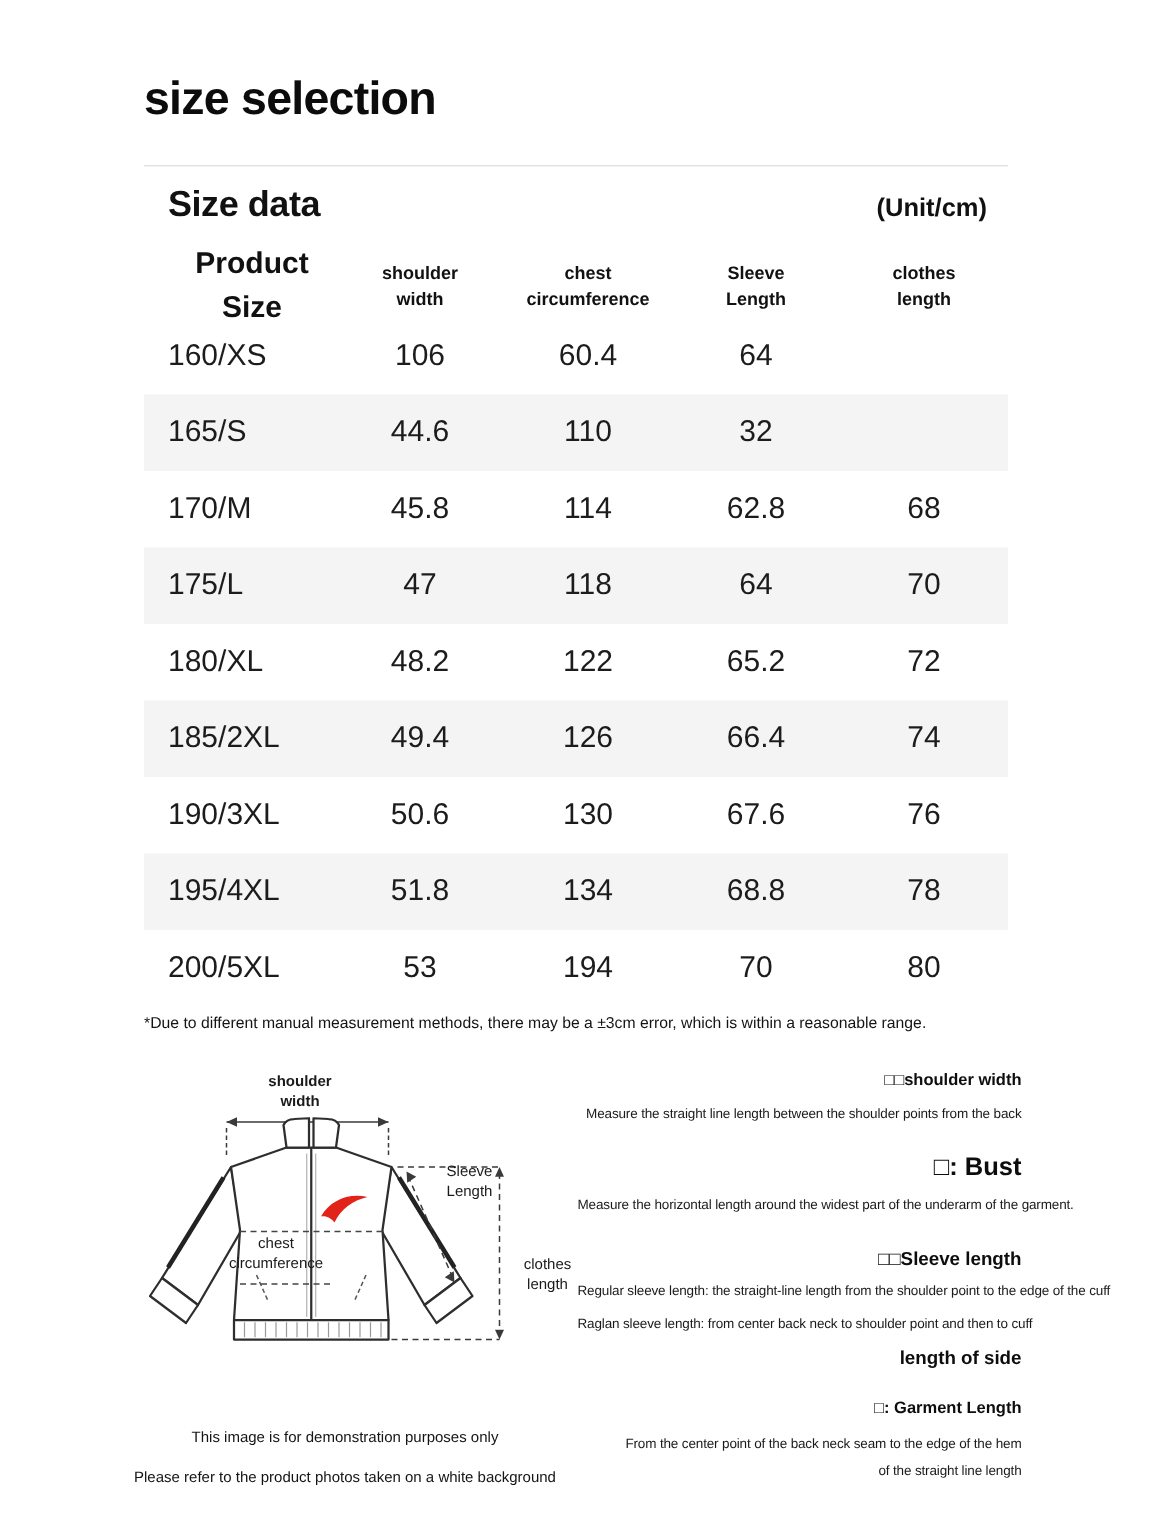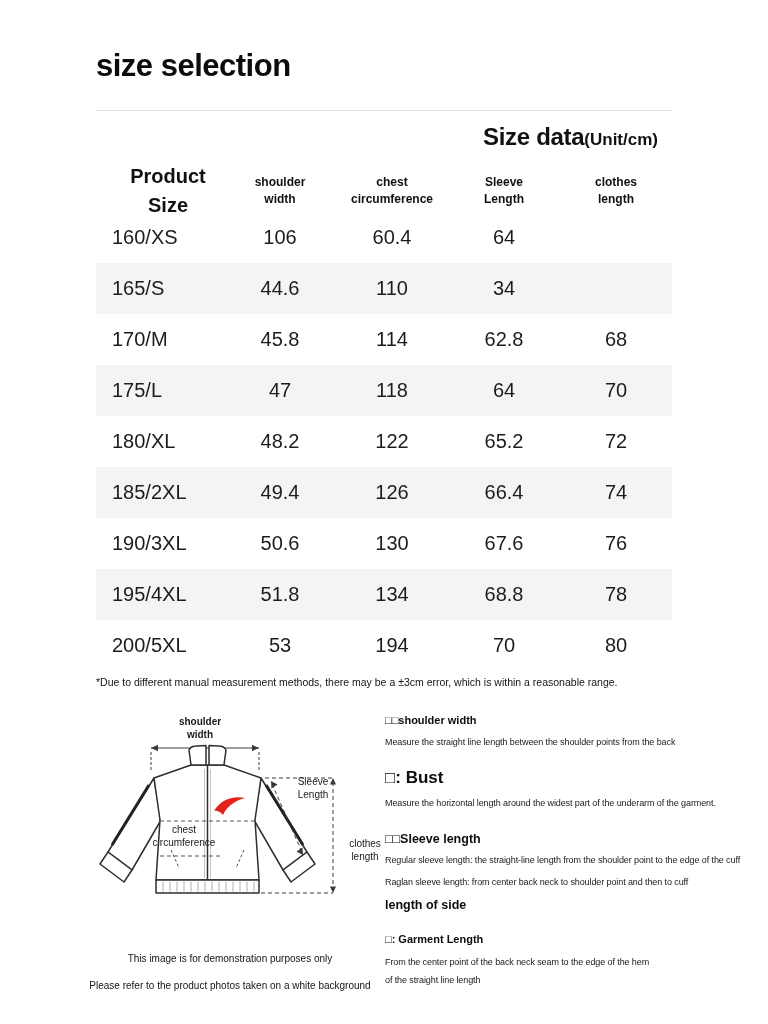--- a/index.html
+++ b/index.html
@@ -12,21 +12,21 @@
   .page { position:relative; width:768px; height:1024px; background:#fff; overflow:hidden; }
 
   .main-title {
     position:absolute; left:96px; top:48px;
     font-size:31px; font-weight:700; letter-spacing:-0.5px; color:#0c0c0c;
   }
   .divider { position:absolute; left:96px; top:110px; width:576px; height:1px; background:#e3e3e3; }
 
   .section-header {
     position:absolute; left:96px; top:123px; width:576px;
-    display:flex; justify-content:flex-end; align-items:baseline;
+    display:flex; justify-content:space-between; align-items:baseline;
     padding:0 14px 0 16px;
   }
   .section-title { font-size:24px; font-weight:700; letter-spacing:-0.3px; }
   .unit-label { font-size:17px; font-weight:700; }
 
   .size-table { position:absolute; left:96px; top:162px; width:576px; }
   .thead, .trow { display:grid; grid-template-columns:128px 112px 112px 112px 112px; }
   .thead { height:50px; }
   .th {
     display:flex; flex-direction:column; justify-content:center; align-items:center;
@@ -45,21 +45,21 @@
 
   .bottom { position:absolute; left:0; top:700px; width:768px; height:324px; }
   .garment-svg { position:absolute; left:75px; top:8px; width:300px; height:210px; }
 
   .dlabel {
     position:absolute; text-align:center; font-size:10px; line-height:1.25; color:#1a1a1a;
   }
   .dlabel.bold { font-weight:600; }
 
   .guide { position:absolute; left:385px; top:0; width:296px; height:300px; }
-  .guide > div { position:absolute; left:0; width:100%; text-align:left; white-space:nowrap; }
+  .guide > div { position:absolute; left:0; width:100%; text-align:right; white-space:nowrap; }
   .gh { font-size:11px; font-weight:700; color:#0d0d0d; }
   .gh.big { font-size:17px; }
   .gh.mid { font-size:12.5px; }
   .gb { font-size:9px; color:#1a1a1a; letter-spacing:-0.1px; }
   .s1{top:14px} .s2{top:37px} .s3{top:68px} .s4{top:98px} .s5{top:132px}
   .s6{top:155px} .s7{top:177px} .s8{top:198px} .s9{top:233px} .s10{top:257px} .s11{top:275px}
 
   .disc { position:absolute; left:82px; top:0; width:296px; height:300px; }
   .disc > div { position:absolute; left:0; width:100%; text-align:center; font-size:10px; color:#141414; white-space:nowrap; }
   .d1{top:253px} .d2{top:280px}
@@ -101,21 +101,21 @@
     <div class="trow">
       <div class="td first">160/XS</div>
       <div class="td">106</div>
       <div class="td">60.4</div>
       <div class="td">64</div>
     </div>
     <div class="trow shaded">
       <div class="td first">165/S</div>
       <div class="td">44.6</div>
       <div class="td">110</div>
-      <div class="td">34</div>
+      <div class="td">32</div>
     </div>
     <div class="trow">
       <div class="td first">170/M</div>
       <div class="td">45.8</div>
       <div class="td">114</div>
       <div class="td">62.8</div>
       <div class="td">68</div>
     </div>
     <div class="trow shaded">
       <div class="td first">175/L</div>

